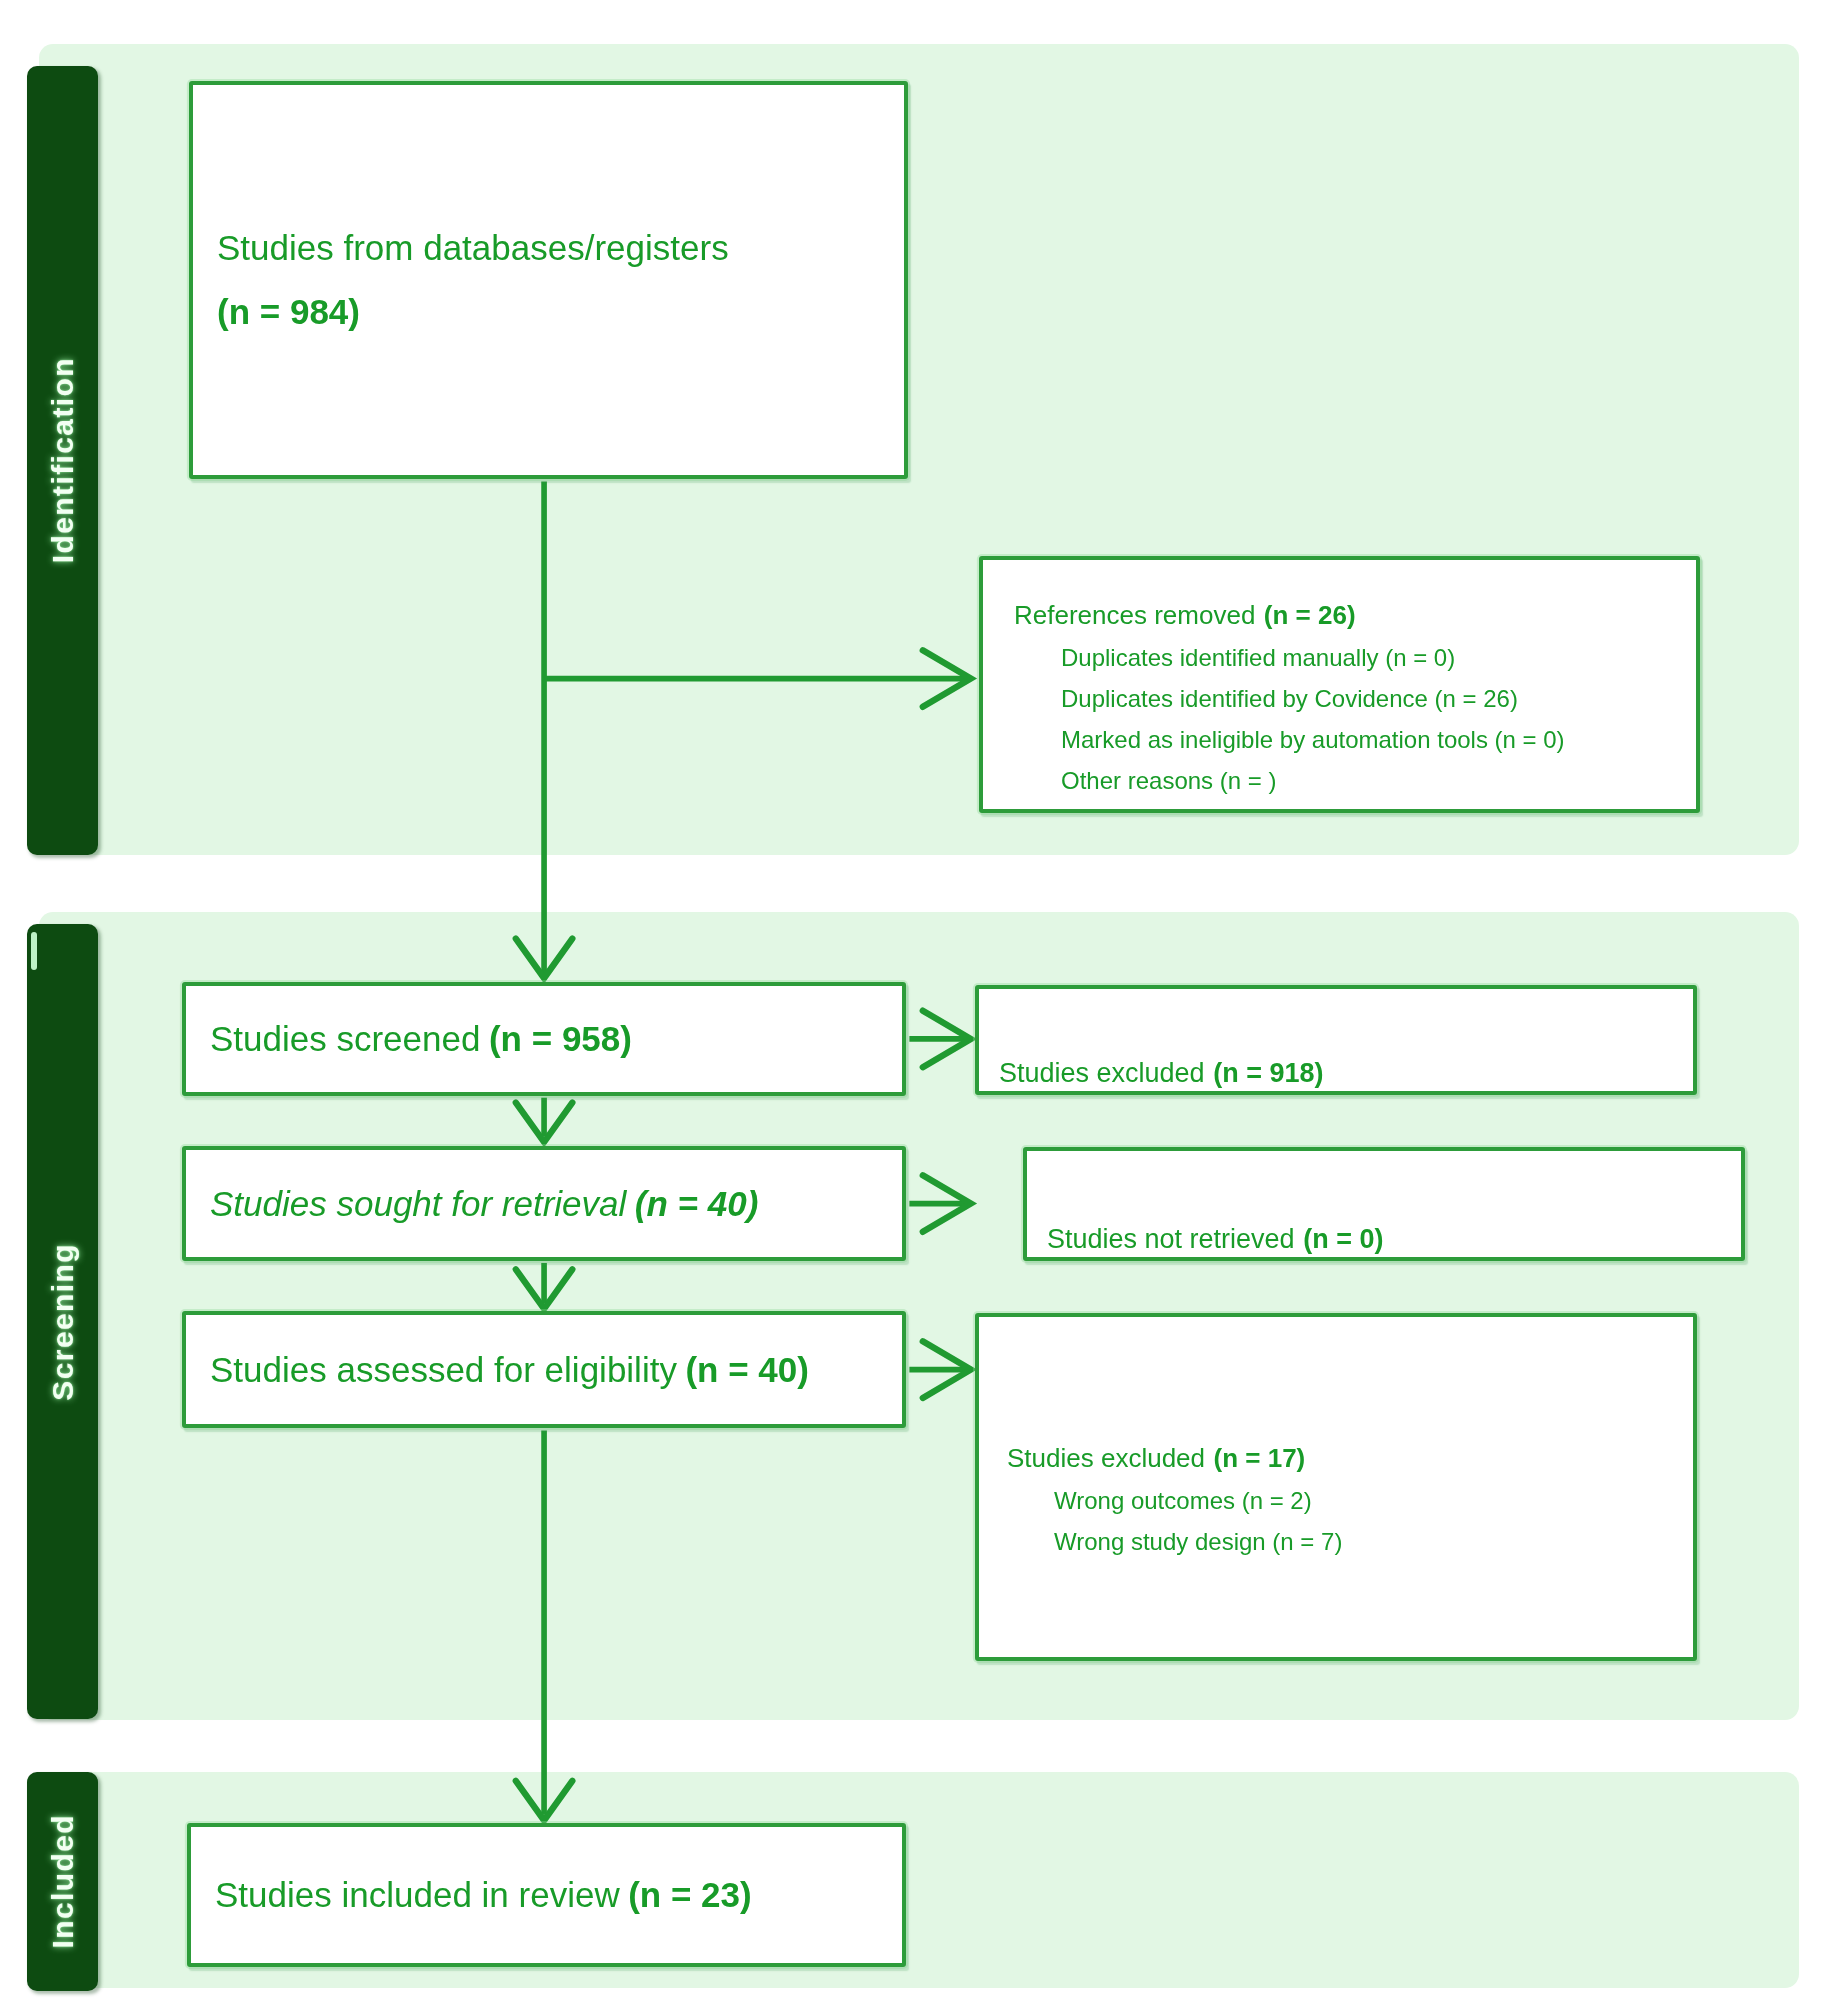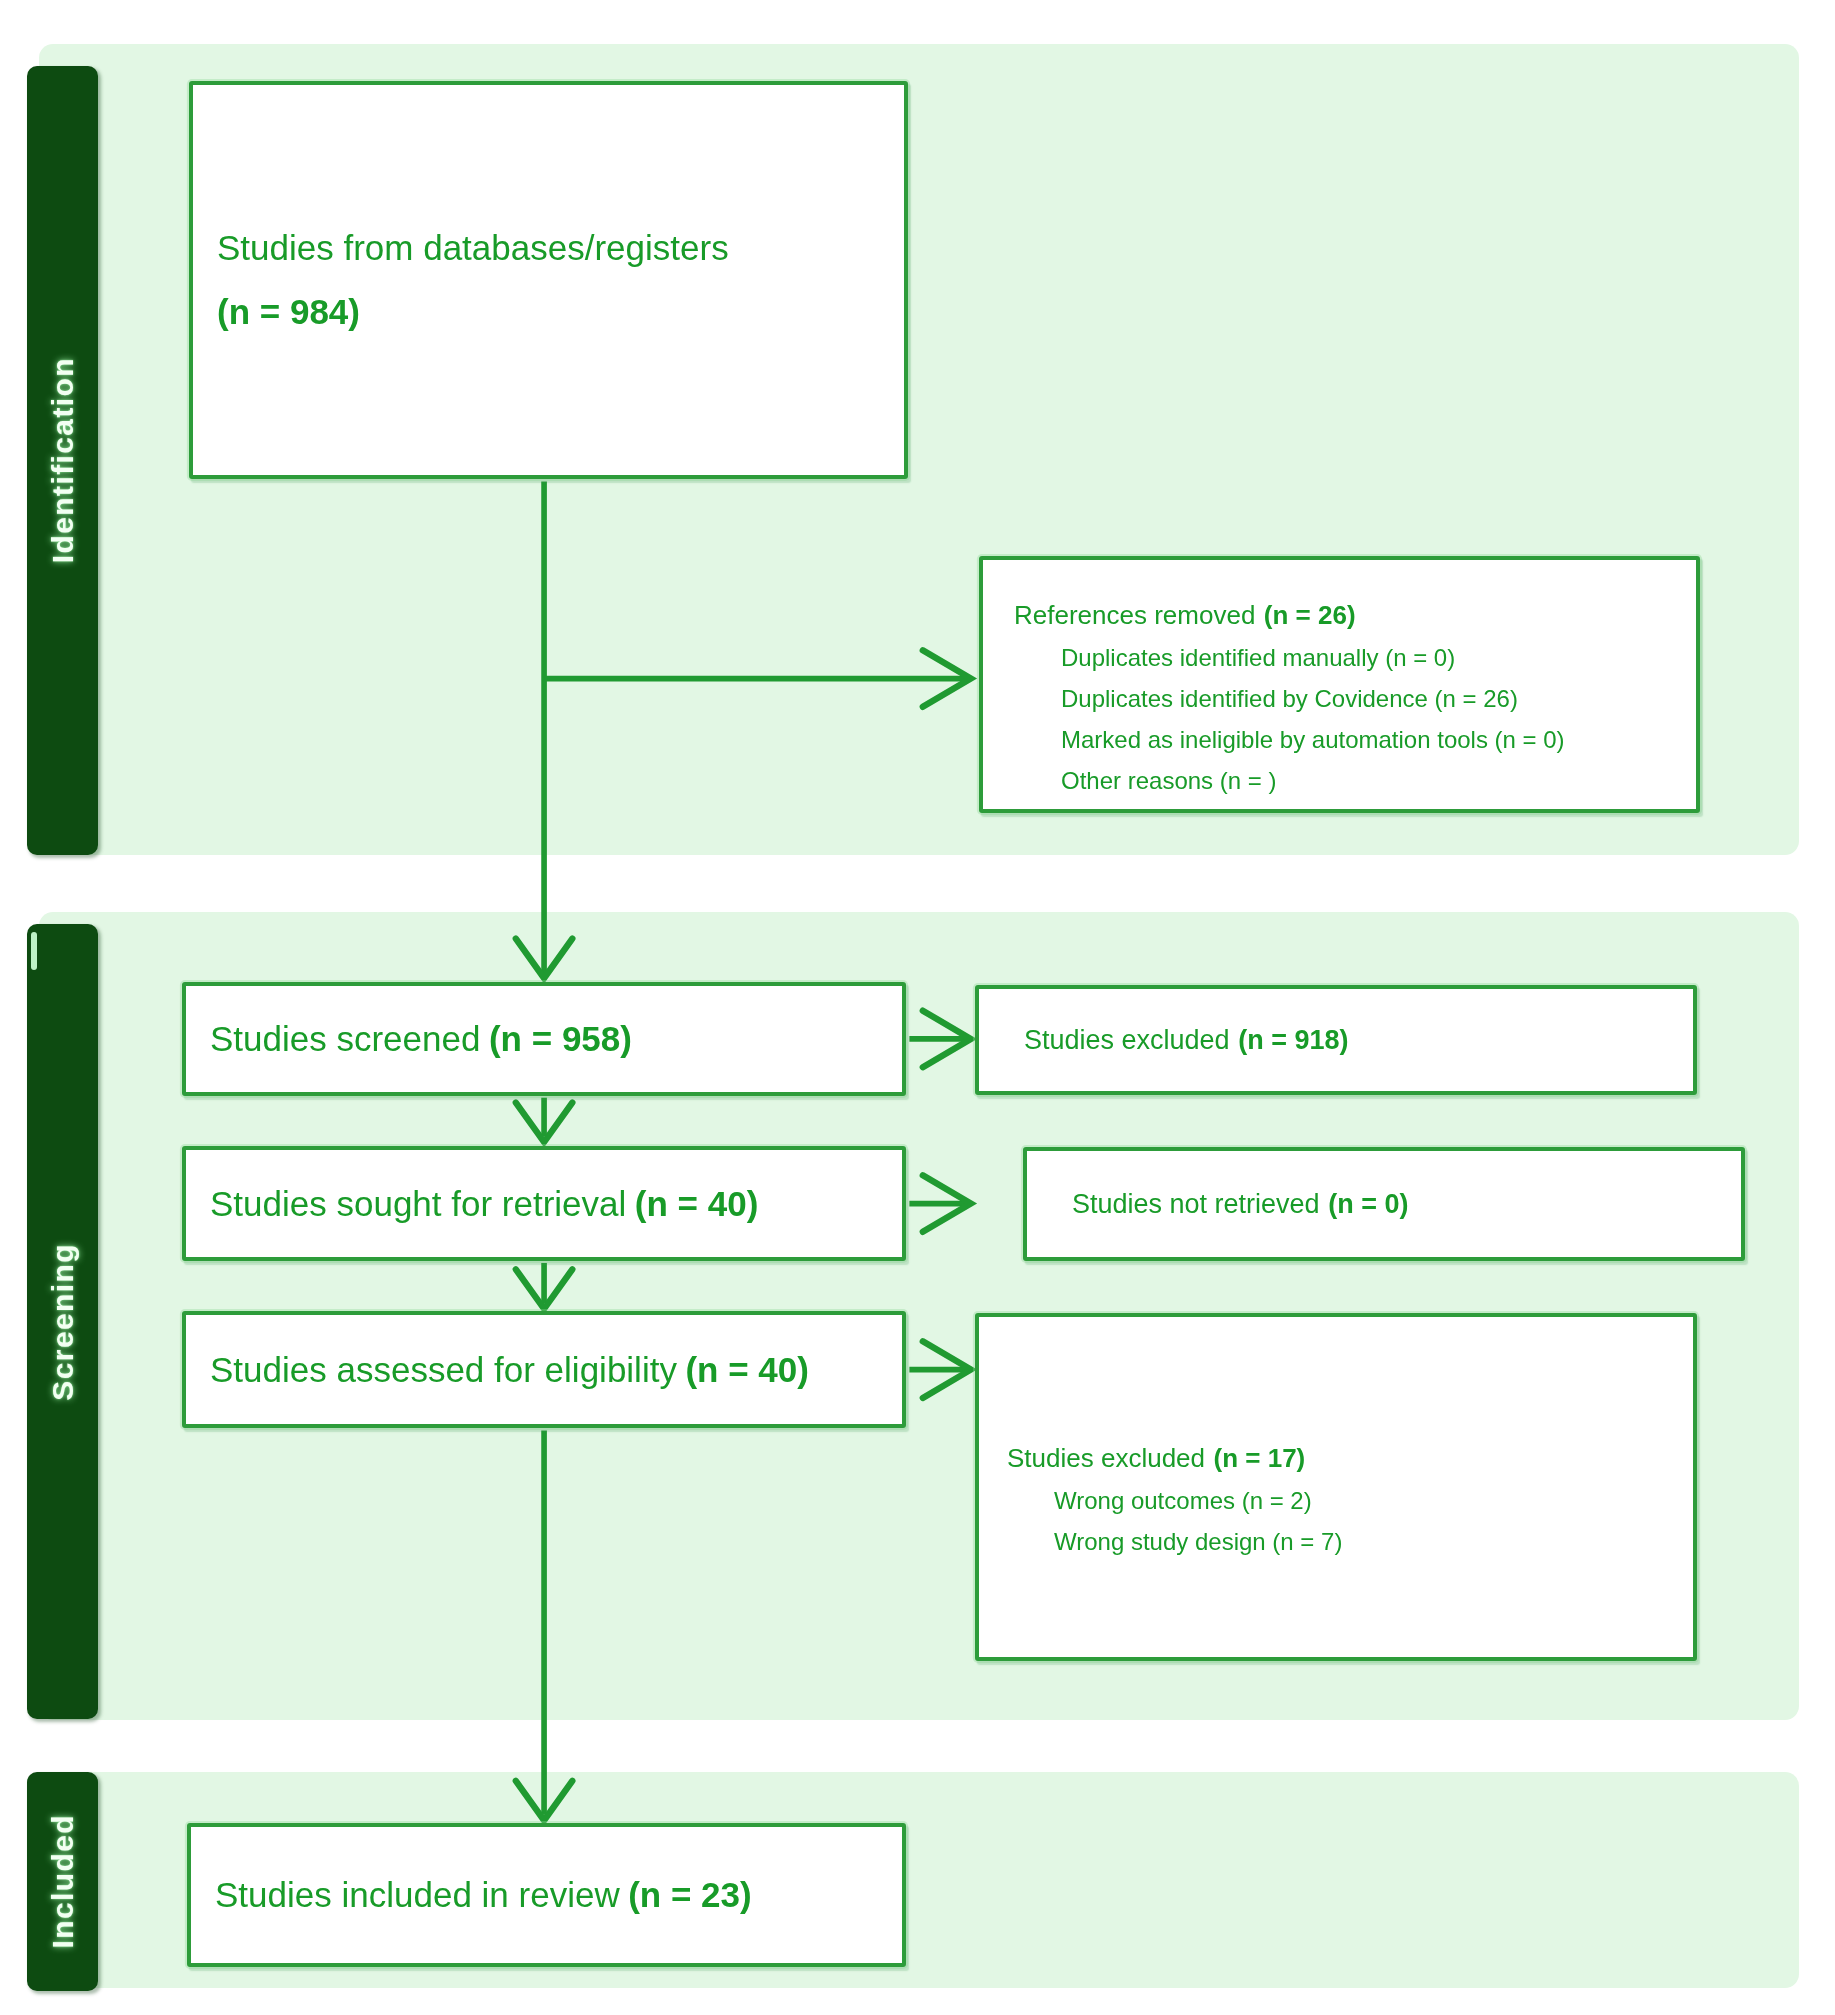--- a/index.html
+++ b/index.html
@@ -54,21 +54,21 @@
     border-radius:3px;
     box-sizing:border-box;
     box-shadow:0 0 0 2.1px rgba(140,215,150,0.35), 2.1px 3.5px 1.4px rgba(60,150,80,0.22);
     color:#189b28;
   }
   .box-flex{display:flex;flex-direction:column;justify-content:center;}
   .txt-lg{font-size:35px;line-height:64px;}
   .txt-md{font-size:27px;line-height:35px;}
   .count{font-weight:bold;margin-left:8.5px;}
   .pad-lg{padding-left:24px;padding-right:11.3px;}
-  .pad-md{padding-left:45px;padding-right:11.3px;}
+  .pad-md{padding-left:20px;padding-right:11.3px;justify-content:flex-end;}
   .list-box-heading{font-size:26px;line-height:31px;}
   .list-item{font-size:24px;line-height:29px;margin-top:12px;padding-left:47px;}
   .box-references{padding:40px 21px 0 31px;}
   .box-excluded-eligibility{padding:126px 21px 0 28px;}
   svg.arrows{position:absolute;left:0;top:0;pointer-events:none;}
   .nowrap{white-space:nowrap;}
 </style>
 </head>
 <body>
 
@@ -138,21 +138,21 @@
       <span>Studies screened</span><span class="count">(n = 958)</span>
     </div>
   </div>
 
   <div class="box box-flex pad-md" style="left:975px;top:985px;width:722px;height:110px;">
     <div class="txt-md nowrap">
       <span>Studies excluded</span><span class="count">(n = 918)</span>
     </div>
   </div>
 
-  <div class="box box-flex pad-lg" style="left:182px;top:1146px;width:724px;height:115px;">
+  <div class="box box-flex pad-lg" style="left:182px;top:1146px;width:724px;height:115px;font-style:italic;">
     <div class="txt-lg nowrap">
       <span>Studies sought for retrieval</span><span class="count">(n = 40)</span>
     </div>
   </div>
 
   <div class="box box-flex pad-md" style="left:975px;top:1147px;width:722px;height:114px;margin-left:48px;">
     <div class="txt-md nowrap">
       <span>Studies not retrieved</span><span class="count">(n = 0)</span>
     </div>
   </div>

